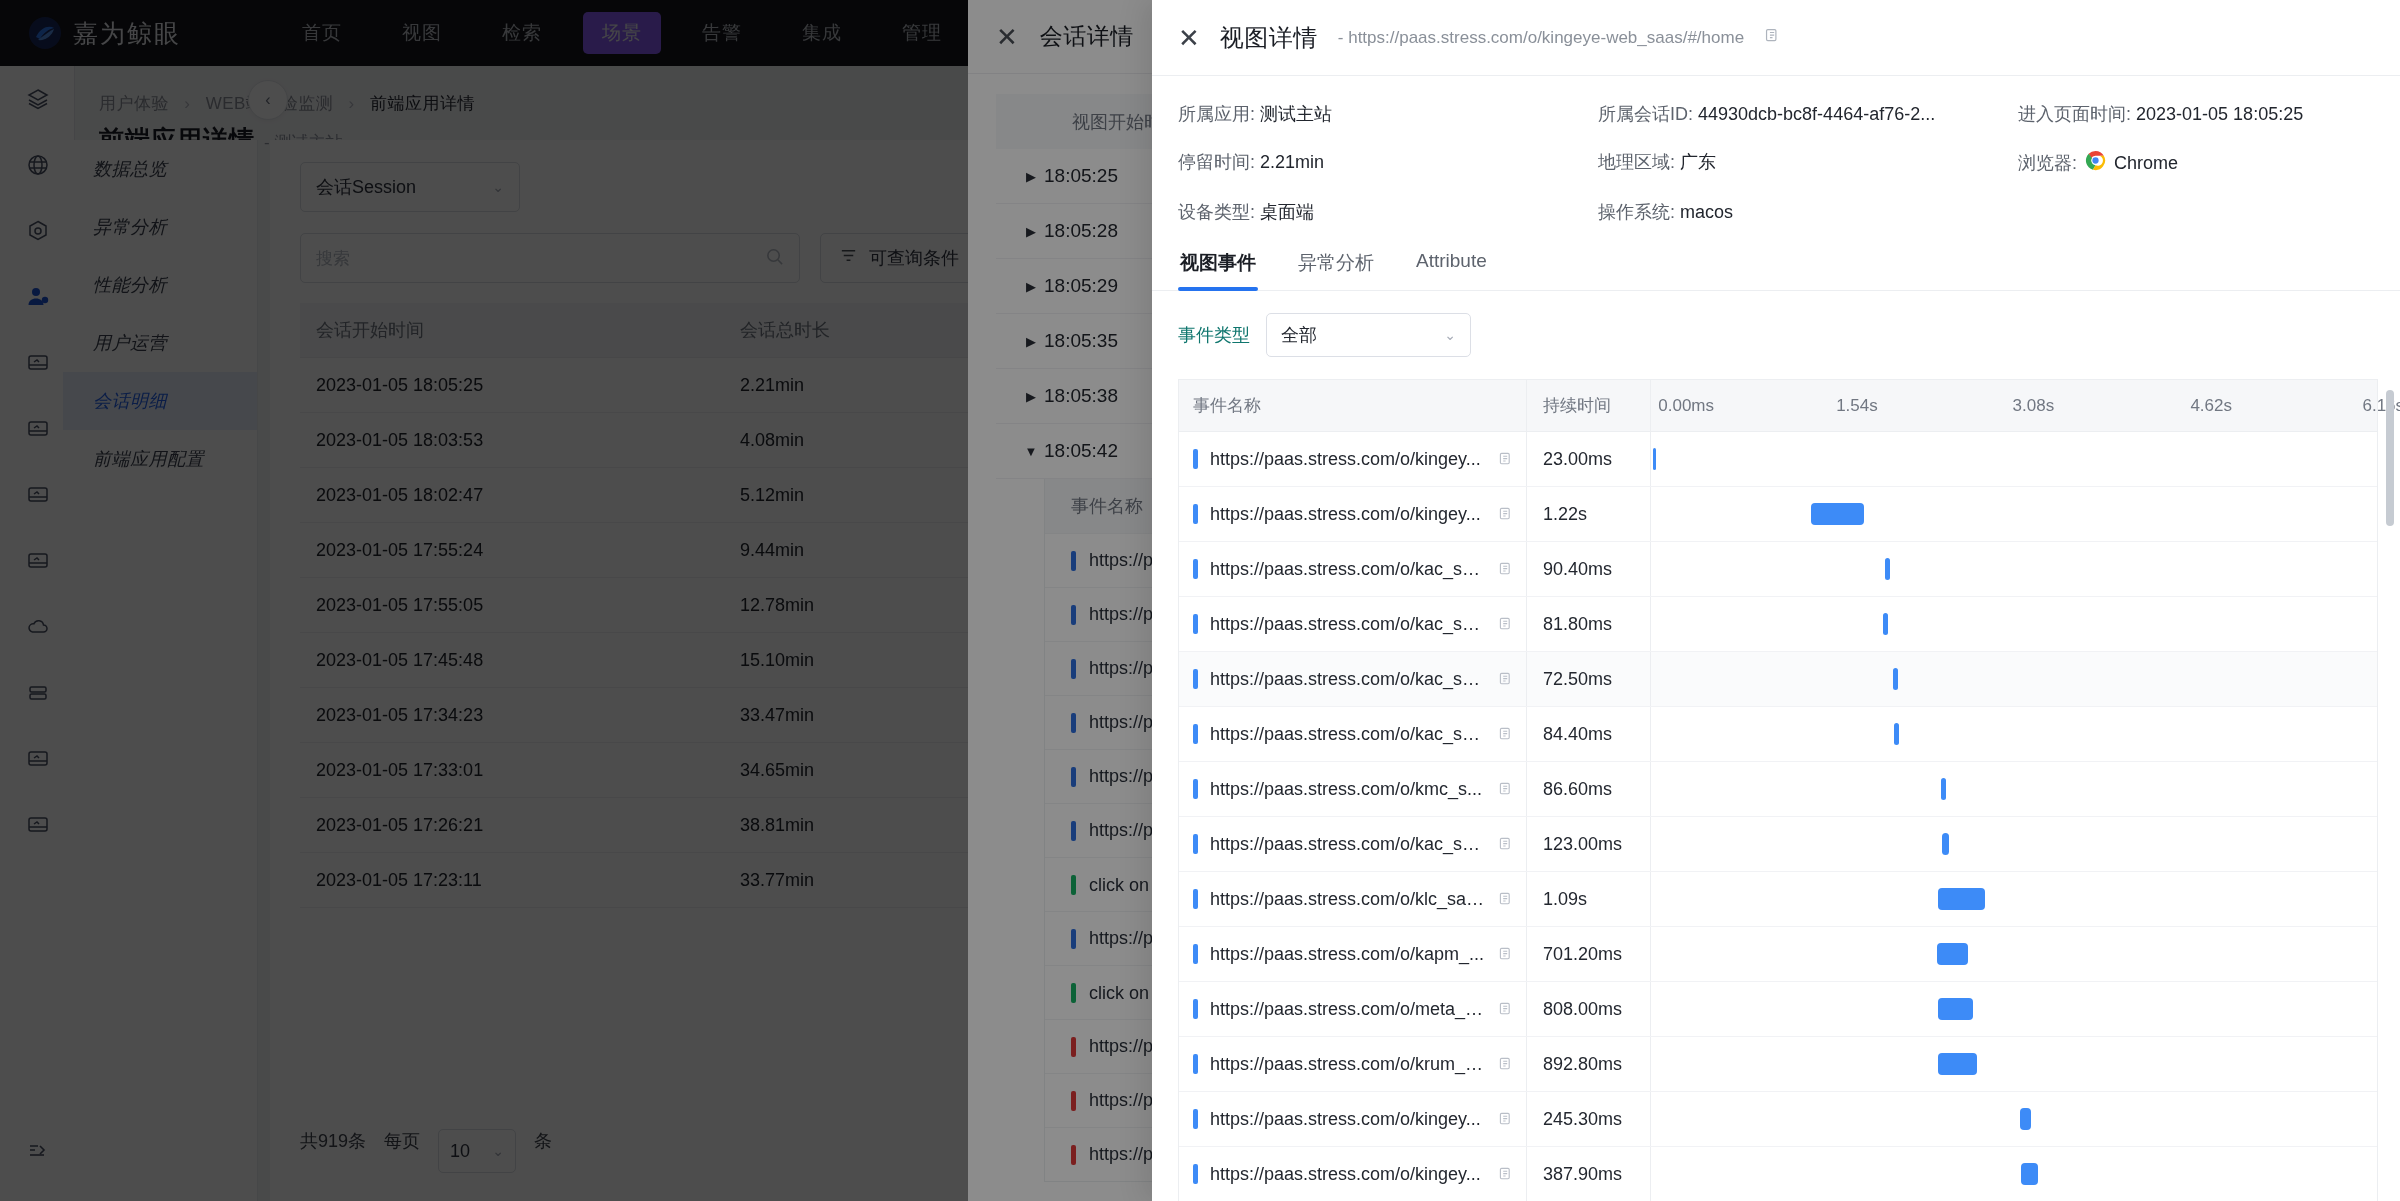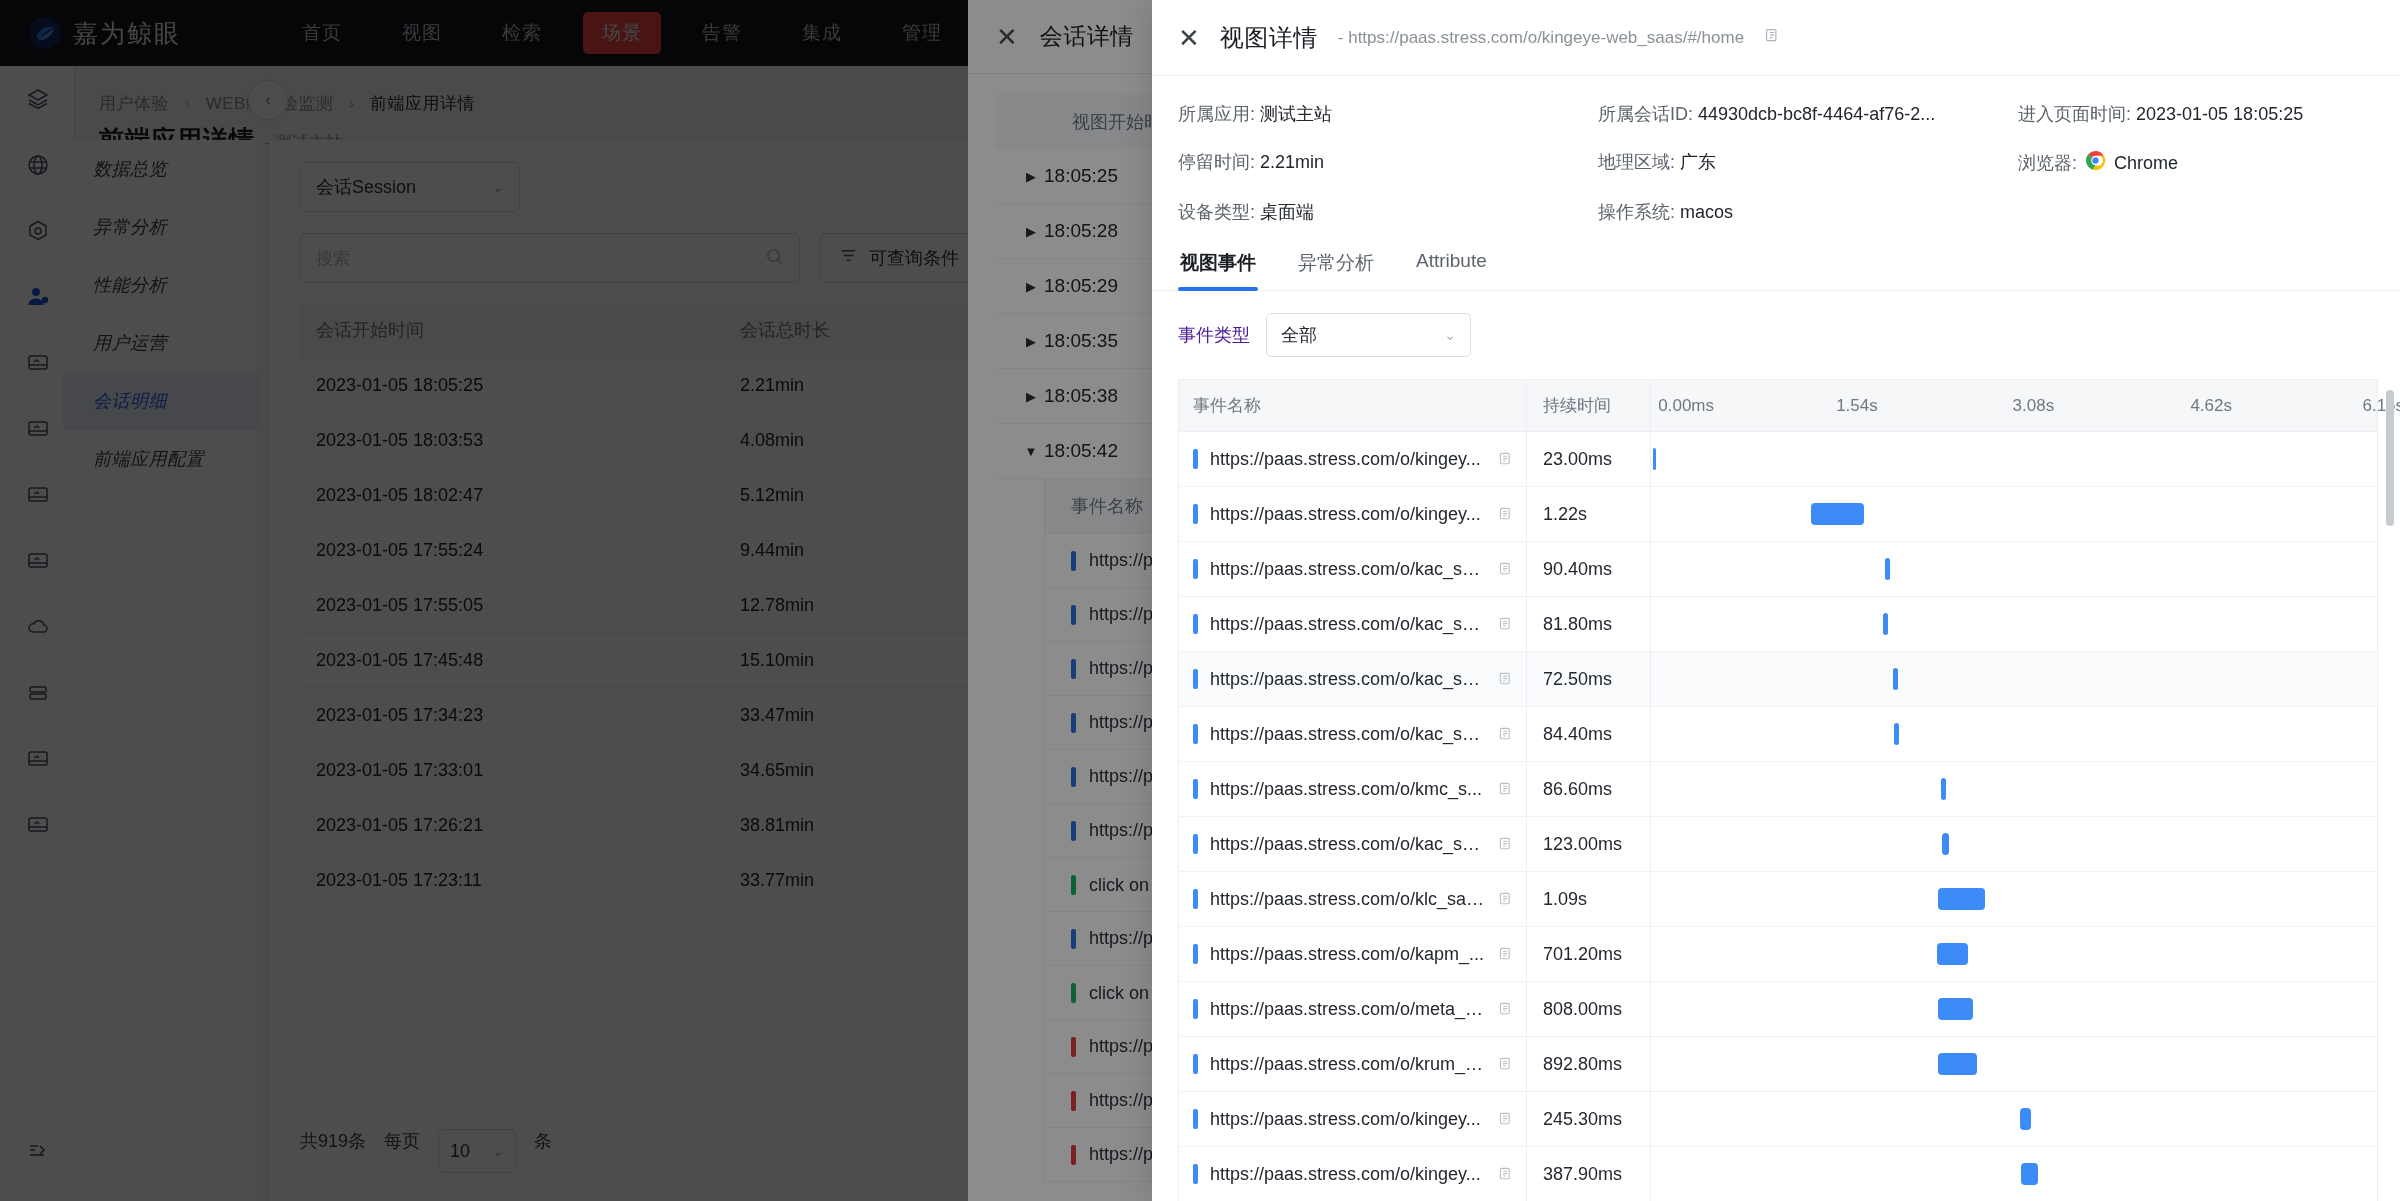--- a/index.html
+++ b/index.html
@@ -20,21 +20,21 @@
   }
   .brand { display: flex; align-items: center; gap: 11px; padding-left: 28px; width: 270px; }
   .brand-logo { width: 34px; height: 34px; position: relative; }
   .brand-logo svg { display:block; }
   .brand-name { color: #e9eaee; font-size: 25px; letter-spacing: 2px; font-weight: 500; }
   .nav-items { display: flex; align-items: center; gap: 0px; margin-left: 2px; }
   .nav-item {
     color: #b9bcc4; font-size: 19px; padding: 8px 19px; border-radius: 5px;
     margin: 0 11px; letter-spacing: 1px;
   }
-  .nav-item.active { background: #ef4444; color: #e9eaee; font-family: Liberation Mono, monospace; }
+  .nav-item.active { background: #8b5cf6; color: #e9eaee; font-family: Liberation Mono, monospace; }
 
   .breadcrumb-bar {
     position: absolute; top: 66px; left: 75px; right: 0; height: 74px;
     background: #f5f6f8;
   }
   .breadcrumb { position: absolute; left: 24px; top: 26px; font-size: 17px; color: #8c9099; letter-spacing: .5px; }
   .breadcrumb .sep { margin: 0 10px; color: #b5b9c2; }
   .breadcrumb .crumb-last { color: #2b2f38; }
   .page-title-row { position: absolute; left: 24px; top: 57px; display: flex; align-items: baseline; gap: 9px; }
   .page-title { font-size: 25px; font-weight: 700; color: #1b1e25; letter-spacing: 1px; }
@@ -181,21 +181,21 @@
   .tab {
     font-size: 19px; color: #5d636d; padding: 8px 2px 14px 2px; position: relative;
   }
   .tab.active { color: #1b1e25; font-weight: 700; }
   .tab.active::after {
     content: ""; position: absolute; left: 0; right: 0; bottom: -1px; height: 4px;
     background: #2573ef; border-radius: 2px;
   }
 
   .evt-filter { display: flex; align-items: center; gap: 16px; padding: 22px 0 0 26px; }
-  .evt-filter-label { font-size: 18px; color: #4c1d95; }
+  .evt-filter-label { font-size: 18px; color: #0f766e; }
   .evt-sel {
     width: 205px; height: 44px; border: 1px solid #dcdfe6; border-radius: 5px;
     display: flex; align-items: center; justify-content: space-between; padding: 0 14px;
     font-size: 18px; color: #23272f;
   }
 
   .wf { margin: 22px 22px 0 26px; border: 1px solid #eceef1; border-bottom: none; }
   .wf-head {
     display: flex; height: 52px; align-items: center; background: #f6f7f9;
     font-size: 17px; color: #717782; border-bottom: 1px solid #eceef1;

